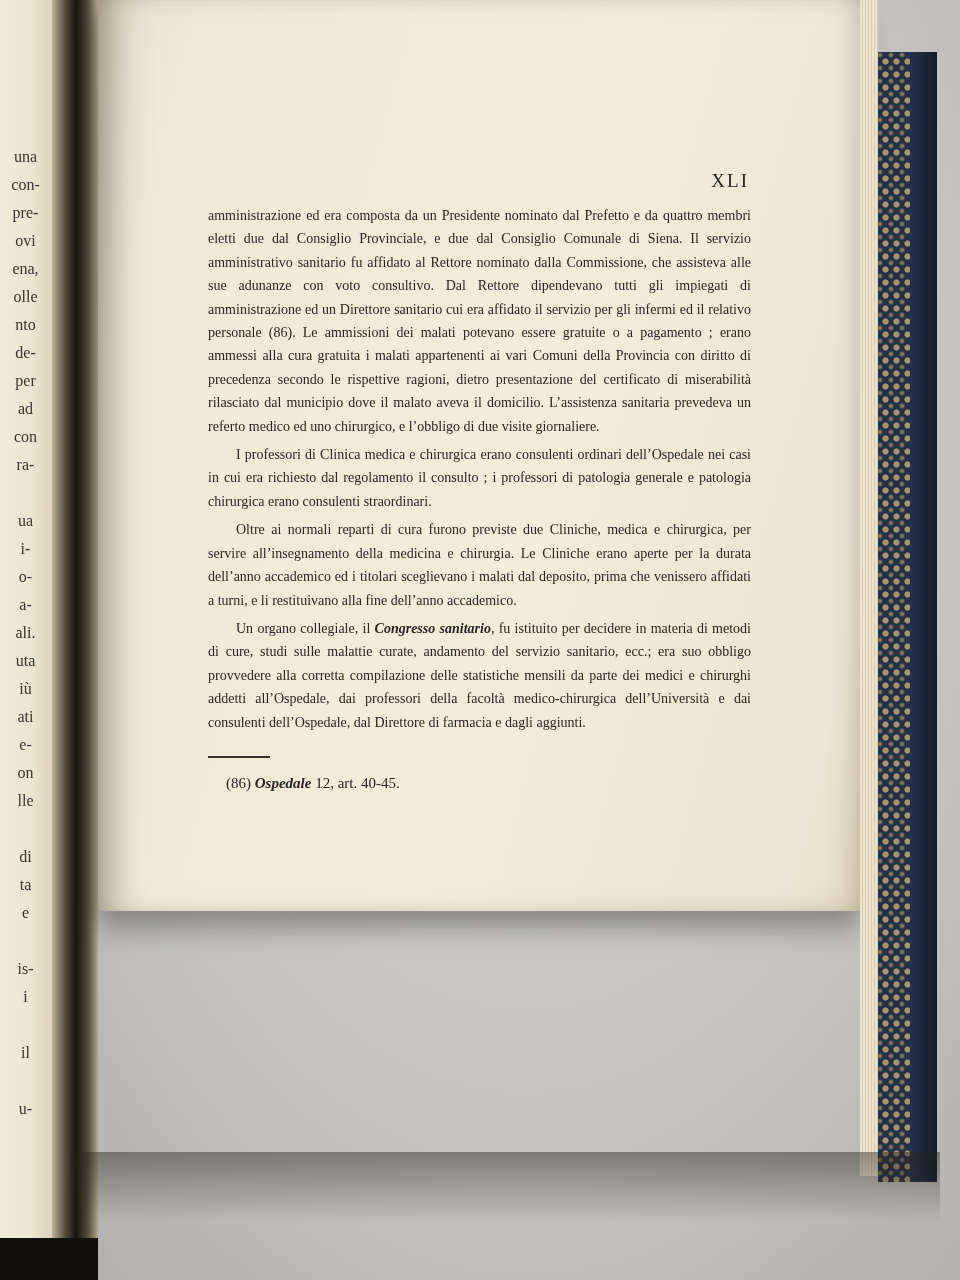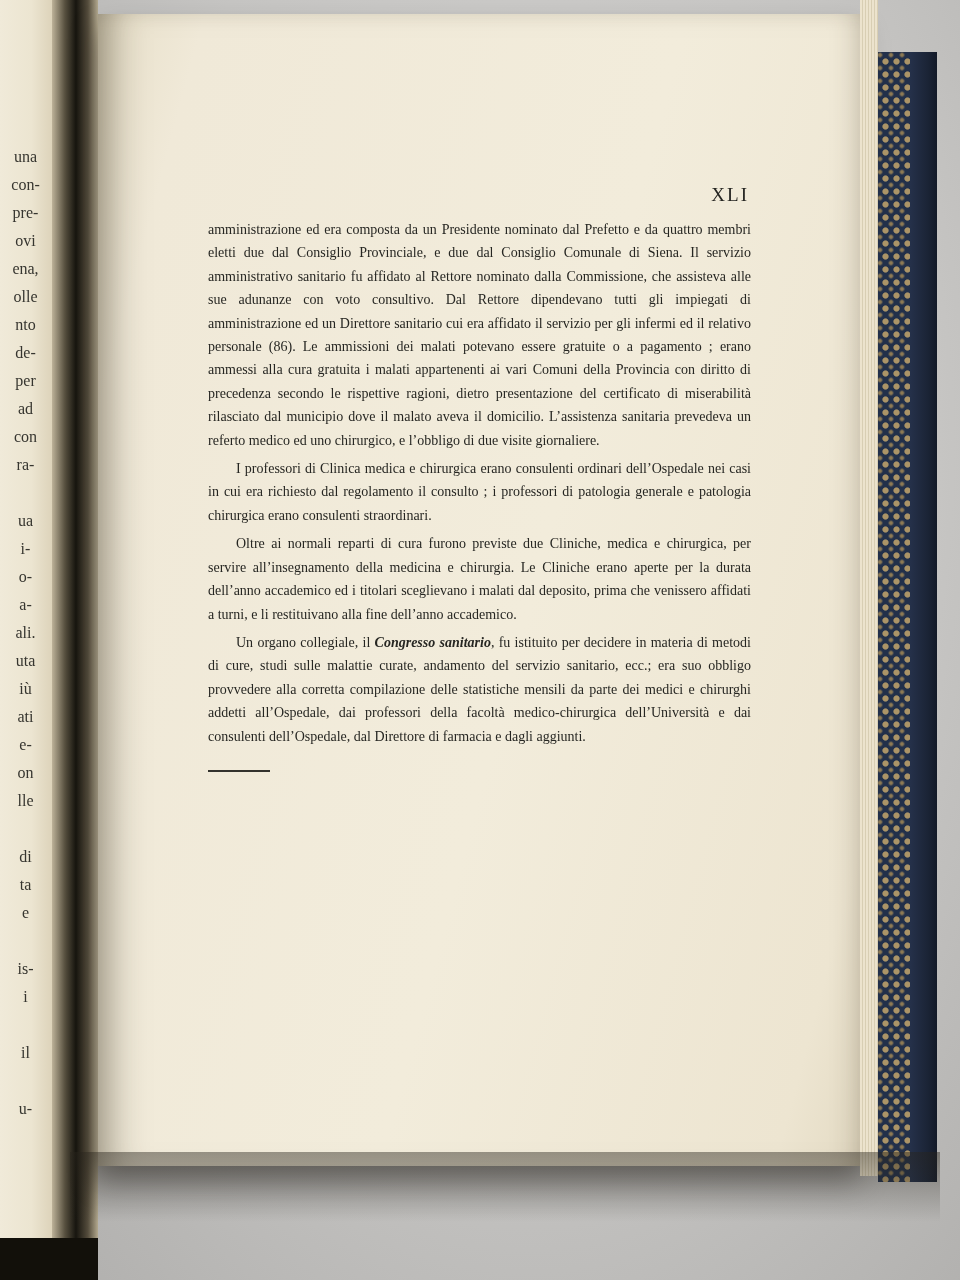--- a/index.html
+++ b/index.html
@@ -30,27 +30,26 @@
     text-align:center;color:#36352f;font-size:16px;
   }
   .frag{height:28px;overflow:hidden;}
   
   .gutter{
     position:absolute;left:52px;top:0;width:46px;height:1280px;
     background:linear-gradient(to right,#bdb299 0%, #57503f 28%, #17150f 52%, #544c3c 78%, #b2a88e 100%);
   }
   
   .page{
-    position:absolute;left:98px;top:0;width:762px;height:1152px;
+    position:absolute;left:98px;top:0;width:762px;height:911px;
     background:linear-gradient(105deg,#e7dfc9 0%, #f0e9d8 10%, var(--color-page) 55%, #ede5d1 92%, #e3dac3 100%);
     box-shadow:
       inset 32px 0 42px -26px rgba(50,40,20,0.55),
       inset -18px 0 30px -20px rgba(60,50,30,0.35),
       0 16px 26px rgba(20,18,14,0.35);
-    margin-top: 14px;
   }
   .text-block{
     position:absolute;left:110px;top:170px;width:543px;
     color:var(--color-text);
   }
   .page-number{
     text-align:right;font-size:19px;letter-spacing:2px;padding-right:2px;
   }
   .para{
     margin:5px 0 0 0;
@@ -151,20 +150,21 @@
     <div class="text-block">
       <div class="page-number">XLI</div>
 
       <p class="para no-indent">amministrazione ed era composta da un Presidente nominato dal Prefetto e da quattro membri eletti due dal Consiglio Provinciale, e due dal Consiglio Comunale di Siena. Il servizio amministrativo sanitario fu affidato al Rettore nominato dalla Commissione, che assisteva alle sue adunanze con voto consultivo. Dal Rettore dipendevano tutti gli impiegati di amministrazione ed un Direttore sanitario cui era affidato il servizio per gli infermi ed il relativo personale (86). Le ammissioni dei malati potevano essere gratuite o a pagamento ; erano ammessi alla cura gratuita i malati appartenenti ai vari Comuni della Provincia con diritto di precedenza secondo le rispettive ragioni, dietro presentazione del certificato di miserabilità rilasciato dal municipio dove il malato aveva il domicilio. L’assistenza sanitaria prevedeva un referto medico ed uno chirurgico, e l’obbligo di due visite giornaliere.</p>
       <p class="para">I professori di Clinica medica e chirurgica erano consulenti ordinari dell’Ospedale nei casi in cui era richiesto dal regolamento il consulto ; i professori di patologia generale e patologia chirurgica erano consulenti straordinari.</p>
       <p class="para">Oltre ai normali reparti di cura furono previste due Cliniche, medica e chirurgica, per servire all’insegnamento della medicina e chirurgia. Le Cliniche erano aperte per la durata dell’anno accademico ed i titolari sceglievano i malati dal deposito, prima che venissero affidati a turni, e li restituivano alla fine dell’anno accademico.</p>
       <p class="para"><span>Un organo collegiale, il </span><span class="it">Congresso sanitario</span><span>, fu istituito per decidere in materia di metodi di cure, studi sulle malattie curate, andamento del servizio sanitario, ecc.; era suo obbligo provvedere alla corretta compilazione delle statistiche mensili da parte dei medici e chirurghi addetti all’Ospedale, dai professori della facoltà medico-chirurgica dell’Università e dai consulenti dell’Ospedale, dal Direttore di farmacia e dagli aggiunti.</span></p>
 
       <div class="fn-rule"></div>
 
+      <div class="footnote"><span>(86) </span><span class="it">Ospedale</span><span> 12, art. 40-45.</span></div>
     </div>
   </div>
 
   <div class="fore-edge"></div>
   <div class="cover-pattern"></div>
   <div class="cover-board"></div>
   <div class="bottom-shadow"></div>
   <div class="bottom-left-dark"></div>
 
 </div>

